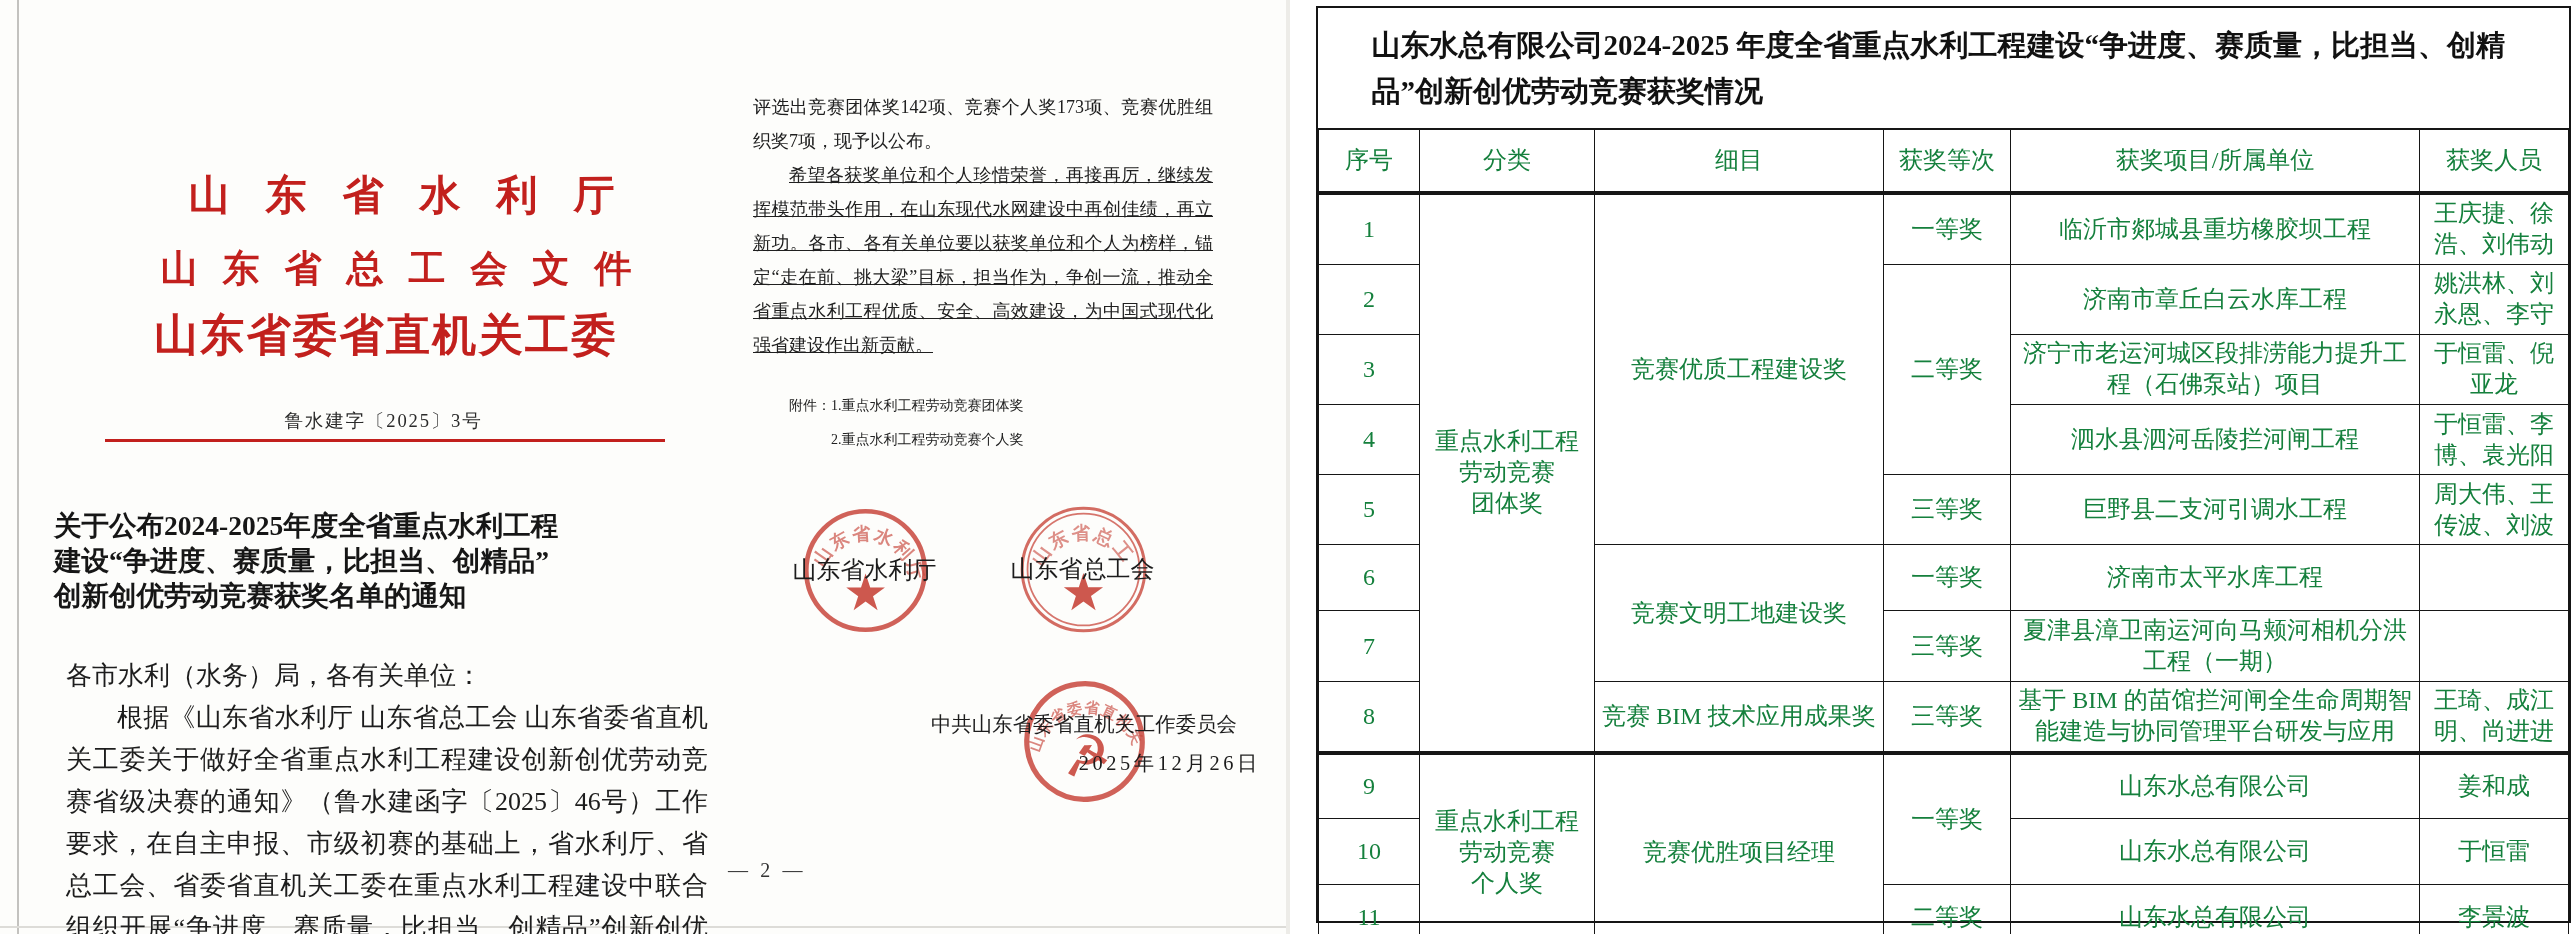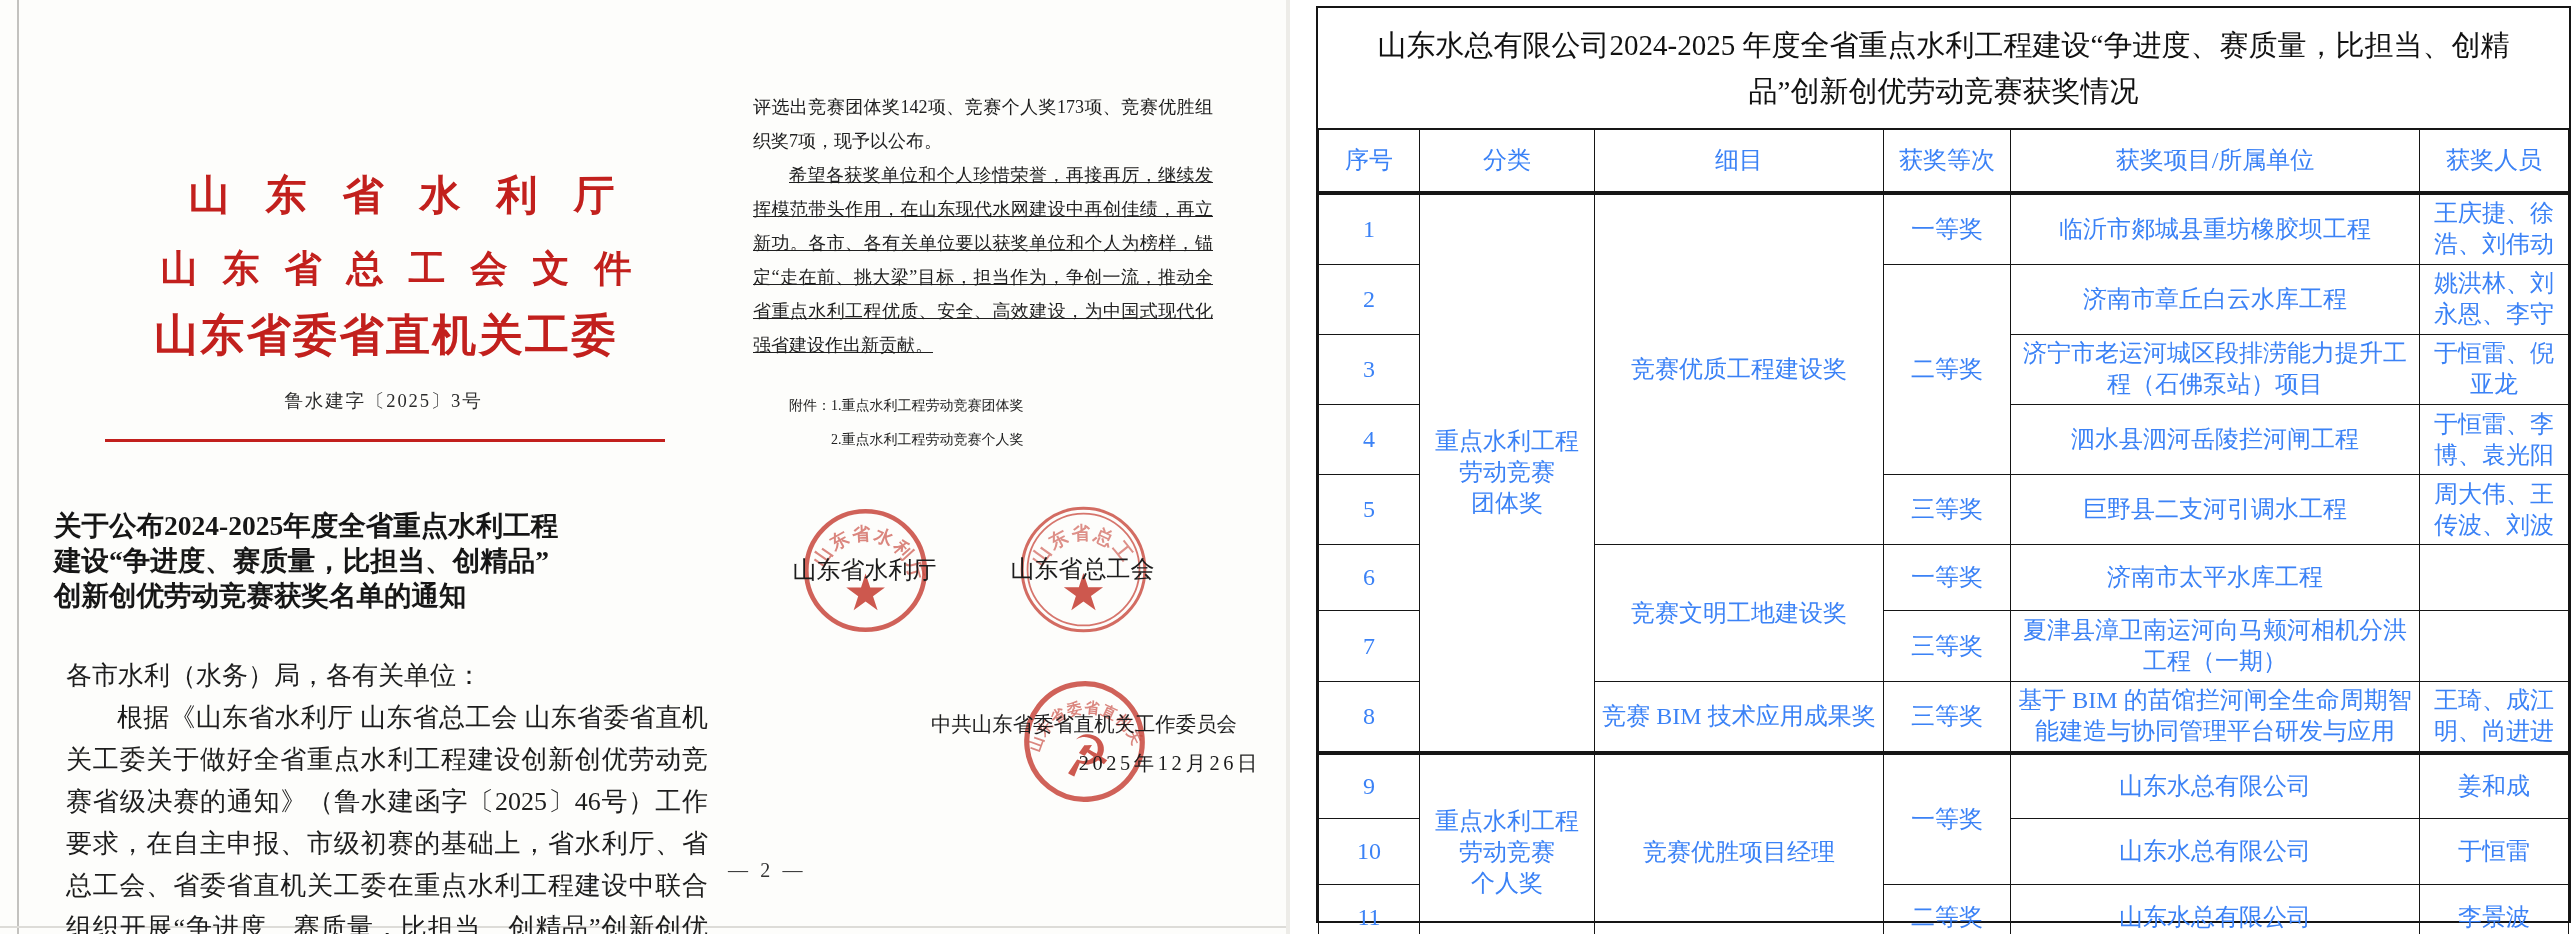--- a/index.html
+++ b/index.html
@@ -10,21 +10,21 @@
   .scan-left{position:absolute;left:0;top:0;width:1287px;height:934px;background:#fdfdfb;}
   .scan-edge-v{position:absolute;left:17px;top:0;width:2.4px;height:934px;background:#c3c2bf;}
   .scan-edge-b{position:absolute;left:0;top:926px;width:1287px;height:1.8px;background:#dddcd8;}
 
   
   .p1{position:absolute;left:54px;top:0;width:659px;}
   .red-line{position:absolute;width:659px;text-align:center;color:#c2201d;font-weight:bold;white-space:nowrap;}
   .red-line-1{top:168px;font-size:41px;letter-spacing:36px;padding-left:36px;}
   .red-line-2{top:244px;font-size:37px;letter-spacing:25px;padding-left:25px;}
   .red-line-3{top:306px;font-size:44px;letter-spacing:2.4px;padding-left:2.4px;}
-  .doc-number{position:absolute;top:388px;width:659px;text-align:center;font-size:18.6px;color:#2a2a2a;letter-spacing:1.8px;}
+  .doc-number{position:absolute;top:408px;width:659px;text-align:center;font-size:18.6px;color:#2a2a2a;letter-spacing:1.8px;}
   .red-rule{position:absolute;top:439px;left:51px;width:560px;height:3px;background:#c2201d;}
   .notice-title{position:absolute;top:508px;width:659px;
                 font-size:27.5px;font-weight:bold;line-height:35px;color:#161616;}
   .salutation{position:absolute;top:658px;left:12px;font-size:26px;color:#1d1d1d;}
   .p1-body{position:absolute;top:697px;left:12px;width:642px;font-size:26px;line-height:42px;
            text-align:justify;text-indent:51px;color:#1d1d1d;}
 
   
   .p2{position:absolute;left:753px;top:90px;width:460px;font-size:18px;line-height:34px;
       text-align:justify;color:#202020;}
@@ -41,24 +41,24 @@
   .page-number{position:absolute;left:728px;top:859px;font-size:20px;color:#333;letter-spacing:3.6px;}
 
   .seal{position:absolute;}
   .seal svg{display:block;}
 
   
   .sheet-divider{position:absolute;left:1286px;top:0;width:3.6px;height:934px;background:#edece8;}
   .page-table{position:absolute;left:1316px;top:6px;width:1255px;height:917px;background:#ffffff;
               border:2.4px solid #151515;box-sizing:border-box;}
   .tbl-title{height:120px;border-bottom:1.8px solid #161616;display:flex;align-items:center;justify-content:center;}
-  .tbl-title-inner{width:1144px;text-align:center;font-size:29px;font-weight:normal;line-height:46px;color:#111;}
+  .tbl-title-inner{width:1144px;font-size:29px;font-weight:bold;line-height:46px;color:#111;}
   table.awards{width:100%;border-collapse:collapse;table-layout:fixed;}
   table.awards th,table.awards td{border:1.8px solid #161616;text-align:center;vertical-align:middle;
-        font-size:24px;line-height:31px;color:#3b82f6;padding:3.6px 6px;font-weight:normal;
+        font-size:24px;line-height:31px;color:#15803d;padding:3.6px 6px;font-weight:normal;
         overflow:hidden;}
   table.awards thead tr{height:63px;}
   table.awards thead th{border-bottom-width:4.2px;}
   table.awards tbody tr{height:66px;}
   td.tl{text-align:left;padding-left:8.4px;padding-right:4.8px;}
   td.pre{white-space:pre-line;}
   tr.thick td{border-bottom-width:4.2px;}
   tr.thick-top td{border-top-width:4.2px;}
   .col-no{width:101px;} .col-cat{width:175px;} .col-sub{width:289px;}
   .col-grade{width:127px;} .col-proj{width:409px;} .col-person{width:auto;}

